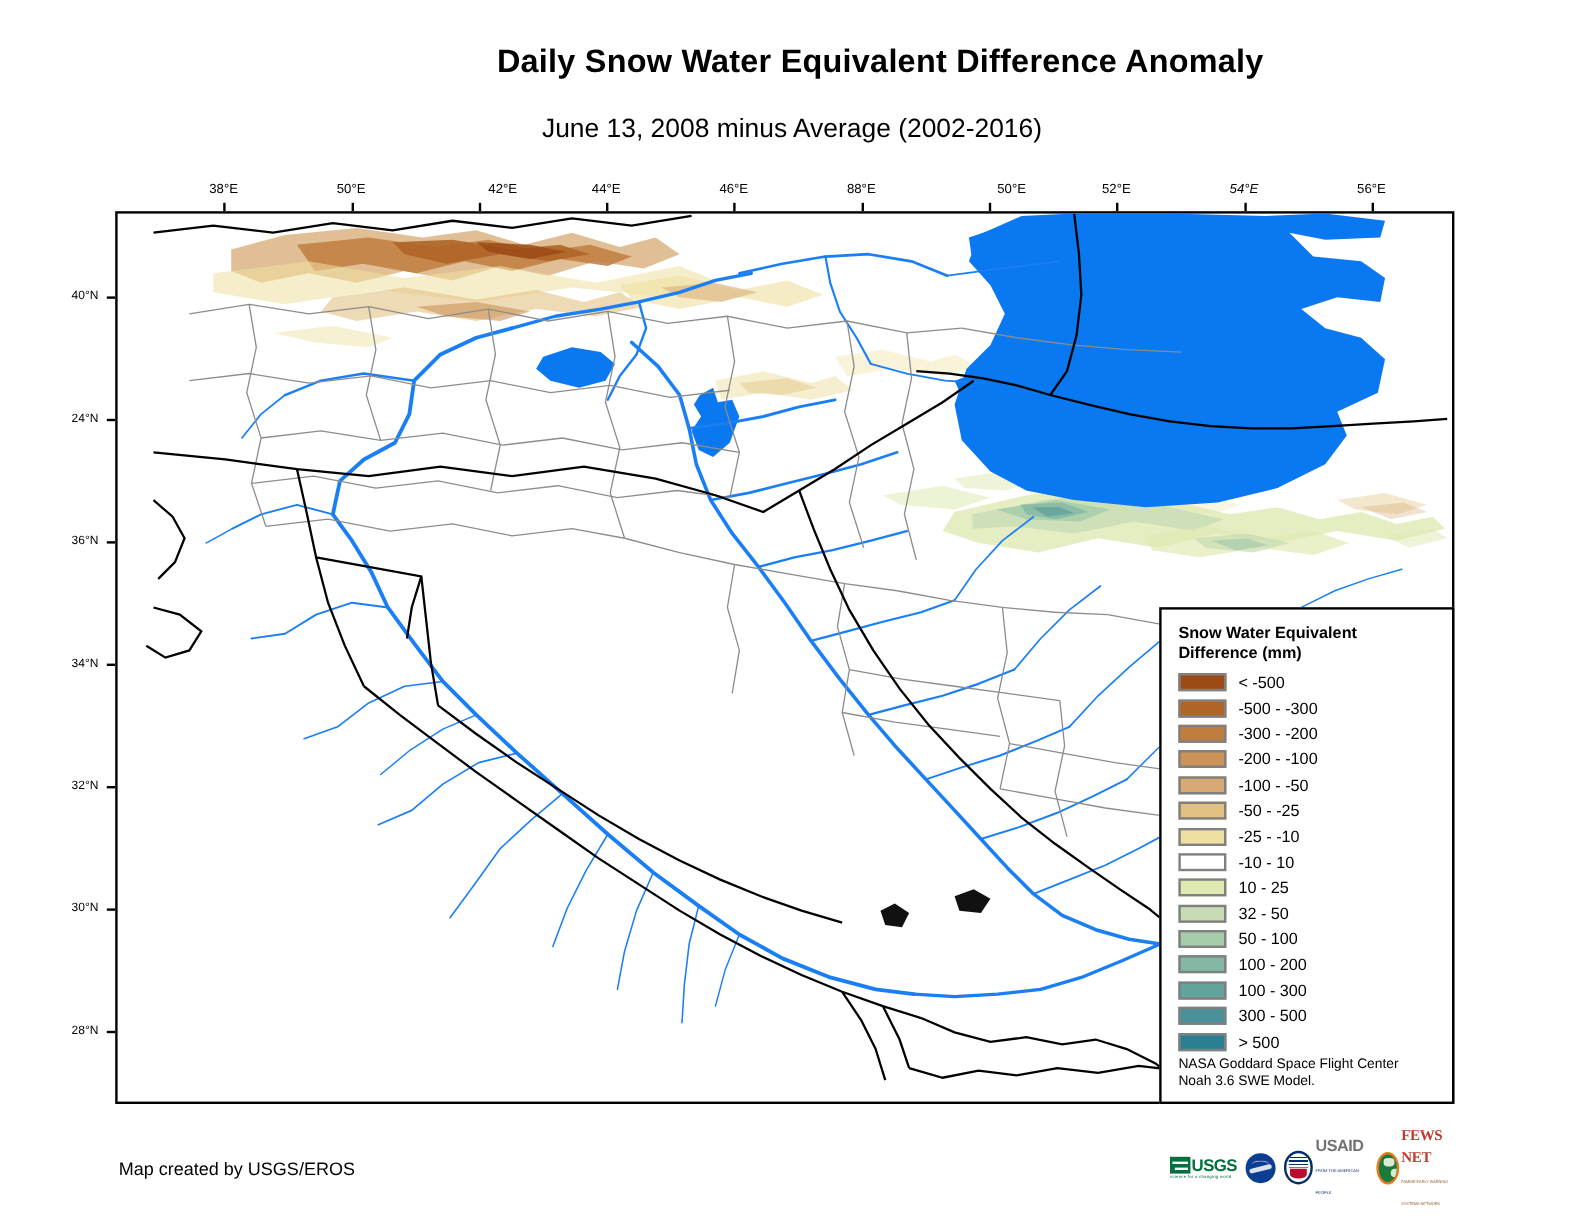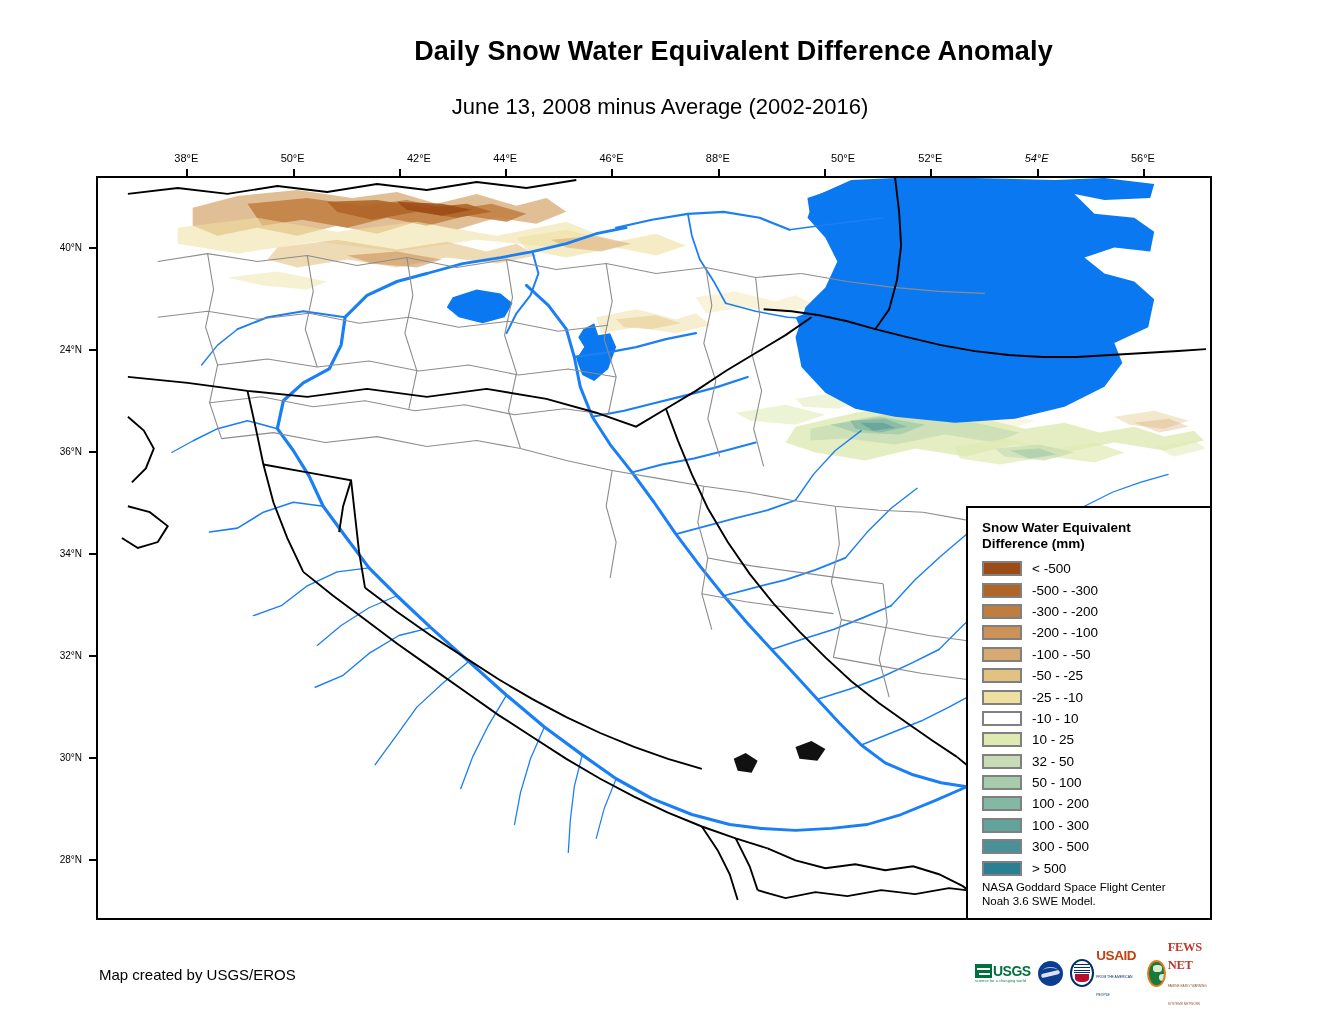--- a/index.html
+++ b/index.html
@@ -42,21 +42,21 @@
   .usgs-tag{font-size:3.6px;color:#00703c;letter-spacing:.2px;margin-top:1px;}
 
   .nasa-ball{width:25px;height:25px;border-radius:50%;background:#0b3d91;position:relative;overflow:hidden;}
   .nasa-ball::after{content:"";position:absolute;left:3px;top:11px;width:19px;height:4px;background:#fff;transform:rotate(-14deg);border-radius:2px;opacity:.85;}
   .nasa-ball::before{content:"";position:absolute;left:5px;top:6px;width:15px;height:6px;border-top:1.5px solid #fff;border-radius:50%;opacity:.7;}
 
   .usaid-mark{display:flex;align-items:center;gap:2px;}
   .usaid-seal{width:24px;height:24px;border-radius:50%;background:#fff;border:2px solid #002f6c;position:relative;overflow:hidden;}
   .usaid-seal::before{content:"";position:absolute;left:2px;top:3px;right:2px;height:9px;background:repeating-linear-gradient(#002f6c 0 1.4px,#fff 1.4px 2.8px);}
   .usaid-seal::after{content:"";position:absolute;left:3px;bottom:3px;right:3px;height:8px;background:#ba0c2f;border-radius:0 0 40% 40%;}
-  .usaid-text{font-size:13.5px;font-weight:bold;color:#c2410c;letter-spacing:-0.4px;line-height:13px;}
+  .usaid-text{font-size:13.5px;font-weight:bold;color:#737373;letter-spacing:-0.4px;line-height:13px;}
   .usaid-tag{font-size:3.4px;color:#002f6c;}
 
   .fews-mark{display:flex;align-items:center;gap:2px;}
   .fews-globe{width:23px;height:23px;border-radius:50%;background:#1a7a3c;border:2px solid #e07b20;position:relative;overflow:hidden;}
   .fews-globe::before{content:"";position:absolute;left:4px;top:3px;width:9px;height:7px;background:#d8ecd2;border-radius:40%;}
   .fews-globe::after{content:"";position:absolute;left:10px;top:12px;width:8px;height:7px;background:#d8ecd2;border-radius:45%;}
   .fews-text{font-size:12.5px;font-weight:bold;color:#c0392b;letter-spacing:-0.3px;line-height:12px;font-family:"Liberation Serif",serif;}
   .fews-tag{font-size:3.2px;color:#8a5a2b;}
 </style>
 </head>

